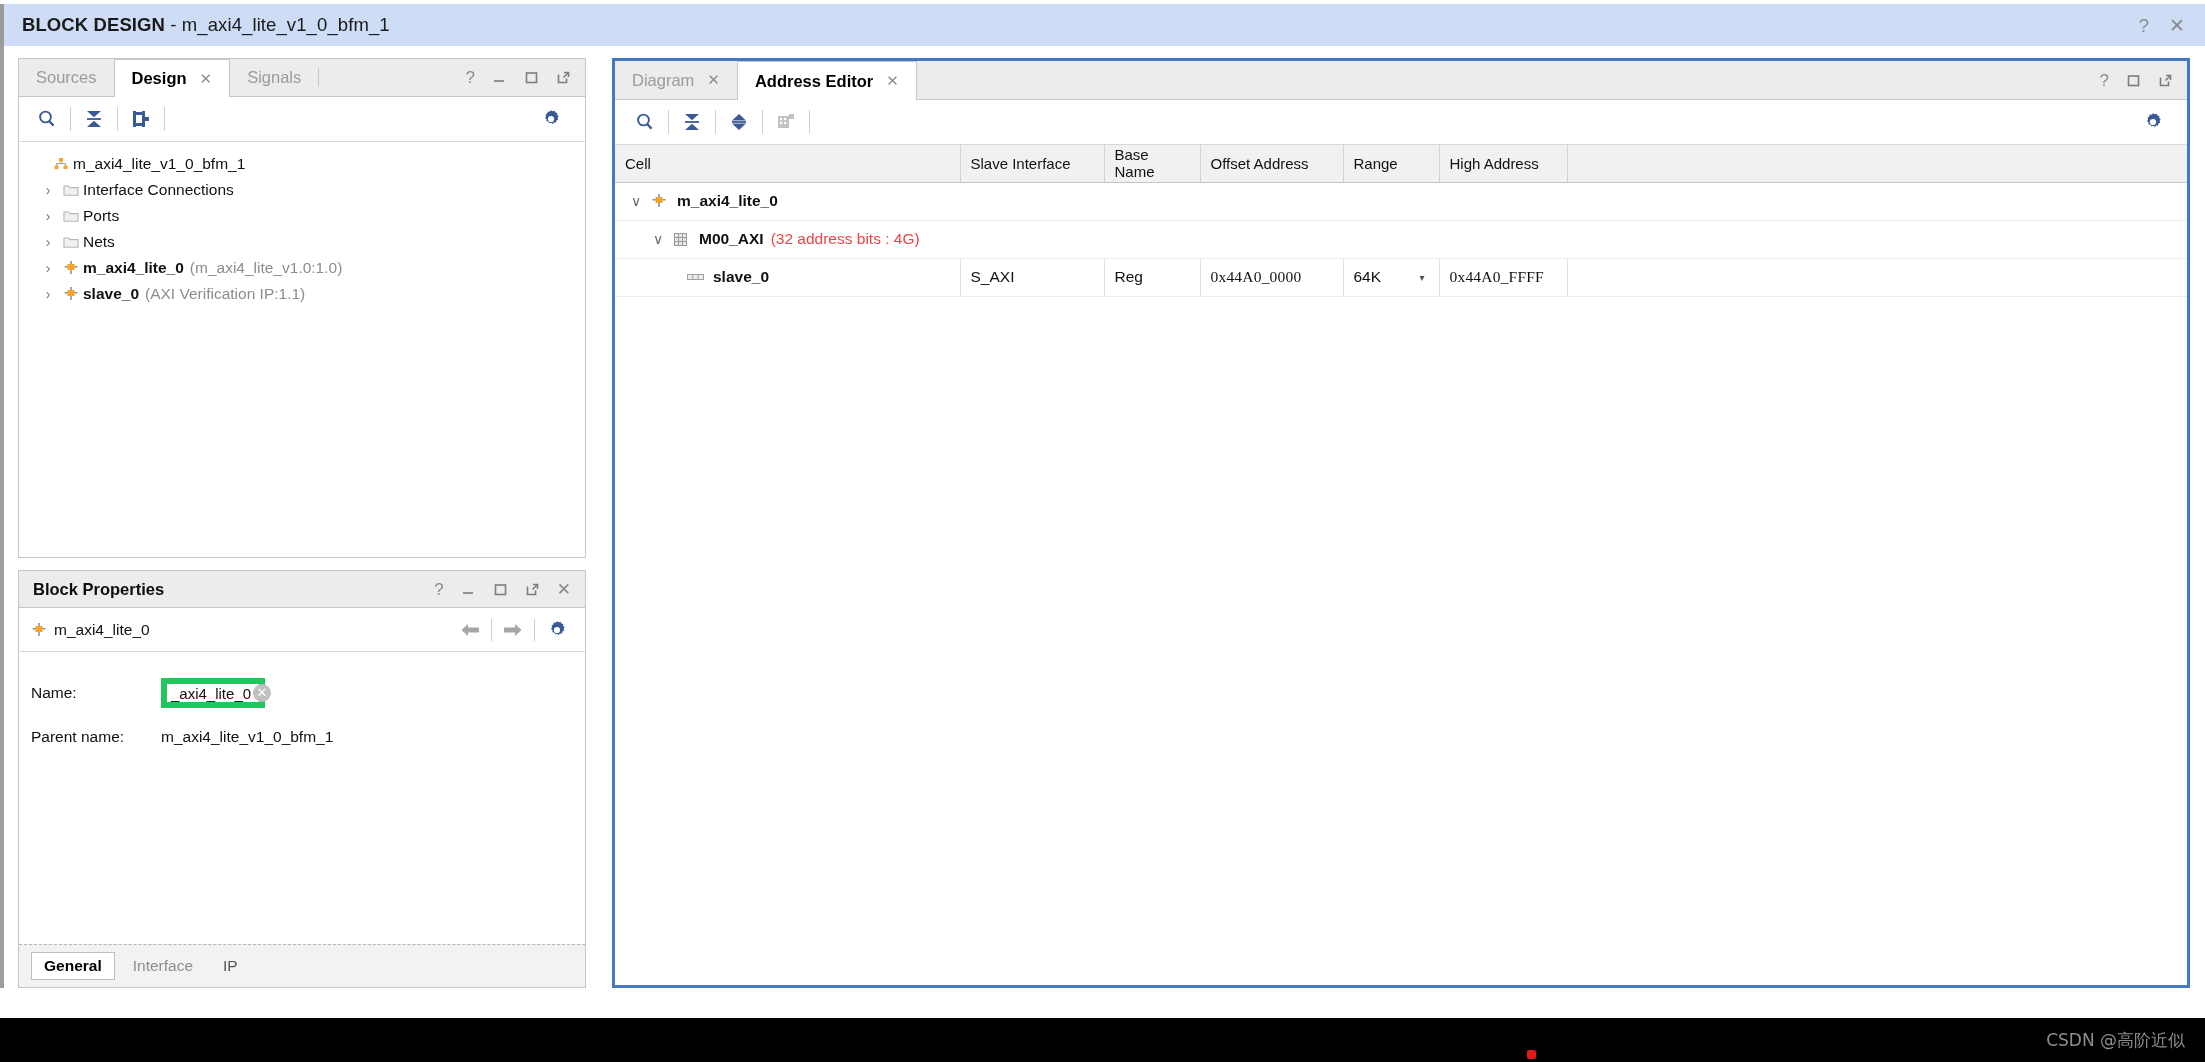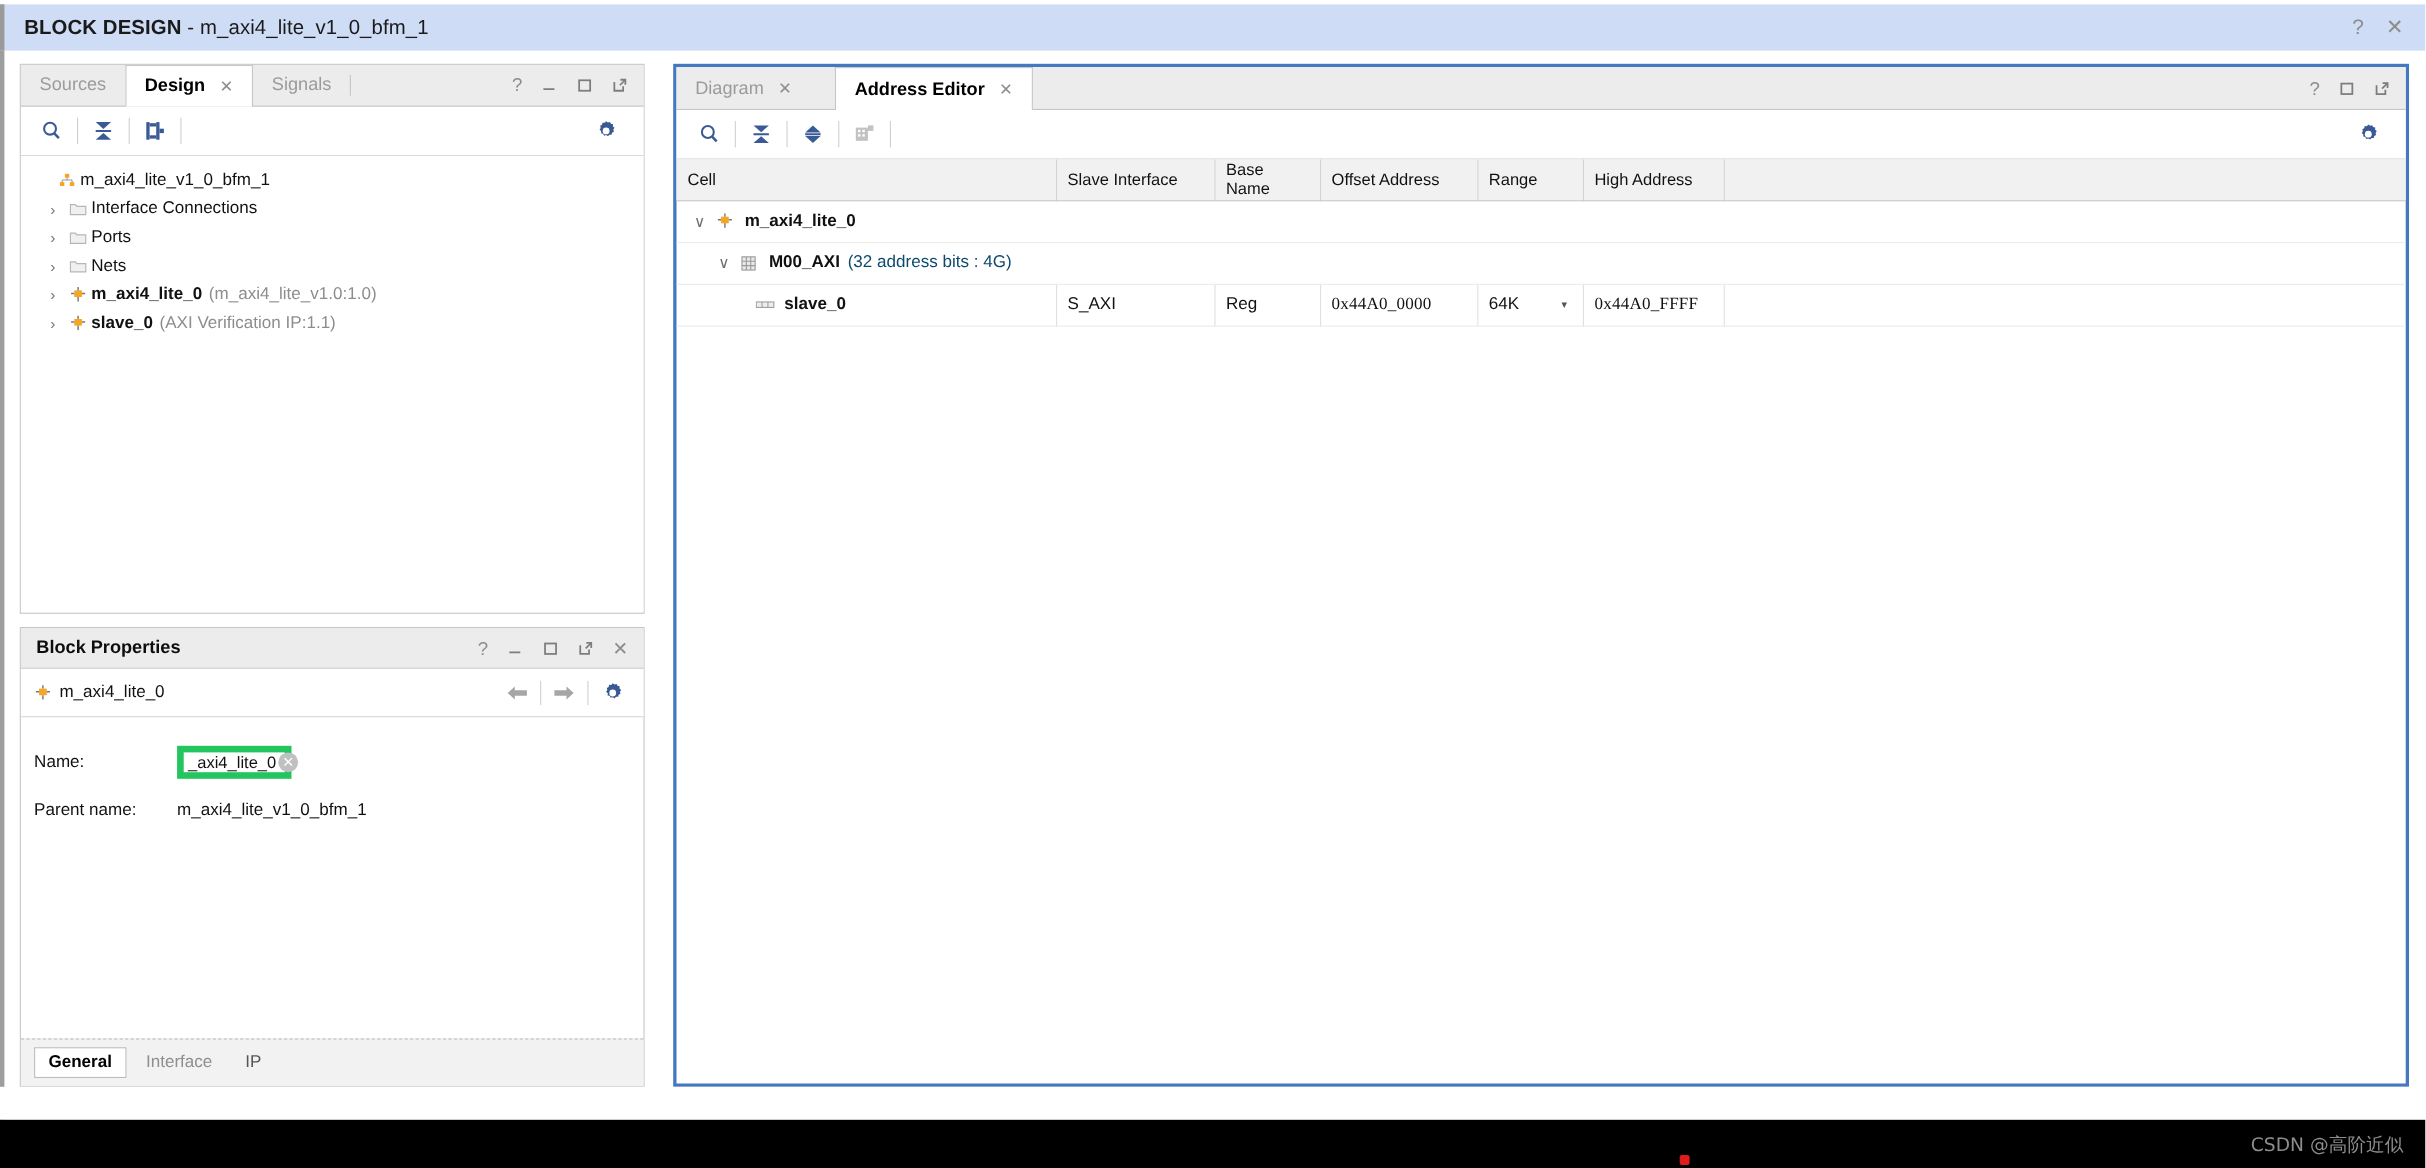--- a/index.html
+++ b/index.html
@@ -81,39 +81,39 @@
              background: #f2f2f2; border-top: 1px dashed #b5b5b5;
              display: flex; align-items: center; padding-left: 12px; }
   .btab { font-size: 15.5px; color: #8e8e8e; padding: 4px 12px; margin-right: 6px; }
   .btab.active { color: #000; font-weight: bold; background: #fff; border: 1px solid #bdbdbd; text-align: center; }
   .btab.dark { color: #555; }
 
   
   #right-panel { position: absolute; left: 612px; top: 58px; width: 1578px; height: 930px;
                  border: 3px solid #4478c0; background: #fff; }
   .ae-tabstrip { height: 39px; background: #ececec; display: flex; align-items: stretch;
-                 border-bottom: 1px solid #c6c6c6; gap: 22px; }
+                 border-bottom: 1px solid #c6c6c6; }
   .ae-toolrow { height: 45px; background: #fff; display: flex; align-items: center;
                 border-bottom: 1px solid #d8d8d8; padding-left: 12px; }
 
   table.addr { width: 100%; border-collapse: collapse; table-layout: fixed; }
   table.addr th { background: #f1f1f1; font-size: 15px; font-weight: normal; color: #111;
                   text-align: left; height: 37px; padding: 0 10px;
                   border-right: 1px solid #d4d4d4; border-bottom: 1px solid #c6c6c6; }
   table.addr td { height: 37px; font-size: 15.5px; color: #111; padding: 0 10px;
                   border-right: 1px solid #e0e0e0; border-bottom: 1px solid #ececec; }
   table.addr tr.grp td { border-right: none; }
   .cellpad1 { padding-left: 16px !important; }
   .cellpad2 { padding-left: 38px !important; }
   .cellpad3 { padding-left: 72px !important; }
   .cellflex { display: flex; align-items: center; height: 37px; }
   .cellflex .chev { width: 20px; color: #6d6d6d; font-size: 14px; }
   .cellflex .ico { width: 26px; display: flex; align-items: center; }
   .cellflex .nm { font-weight: bold; color: #111; }
-  .cellflex .muted { color: #0c4a6e; font-weight: normal; margin-left: 7px; }
+  .cellflex .muted { color: #ef4444; font-weight: normal; margin-left: 7px; }
   .lnk { color: #2222dd; }
   .mono { font-family: "Liberation Serif", serif; font-size: 15.5px; letter-spacing: .2px; }
   .rangecell { display: flex; align-items: center; justify-content: space-between; }
   .caret { color: #555; font-size: 10px; margin-right: 4px; }
 
   
   #bottombar { position: absolute; left: 0; bottom: 0; width: 2205px; height: 44px; background: #000; }
   #watermark { position: absolute; right: 20px; top: 11px; color: #8d8d8d; font-size: 17px;
                font-family: "DejaVu Sans", sans-serif; }
   #reddot { position: absolute; left: 1527px; top: 1050px; width: 9px; height: 9px;

